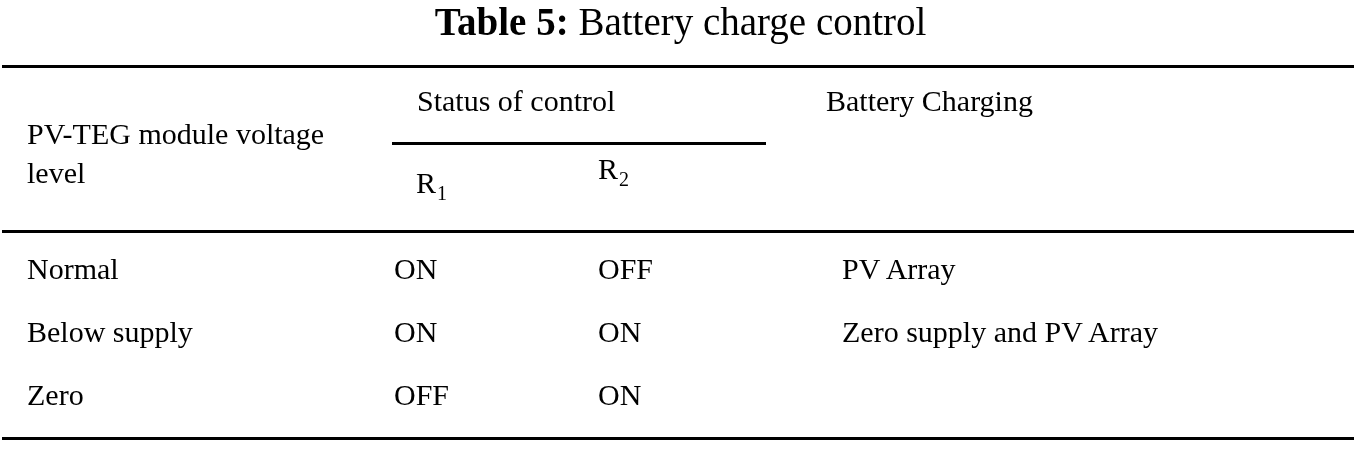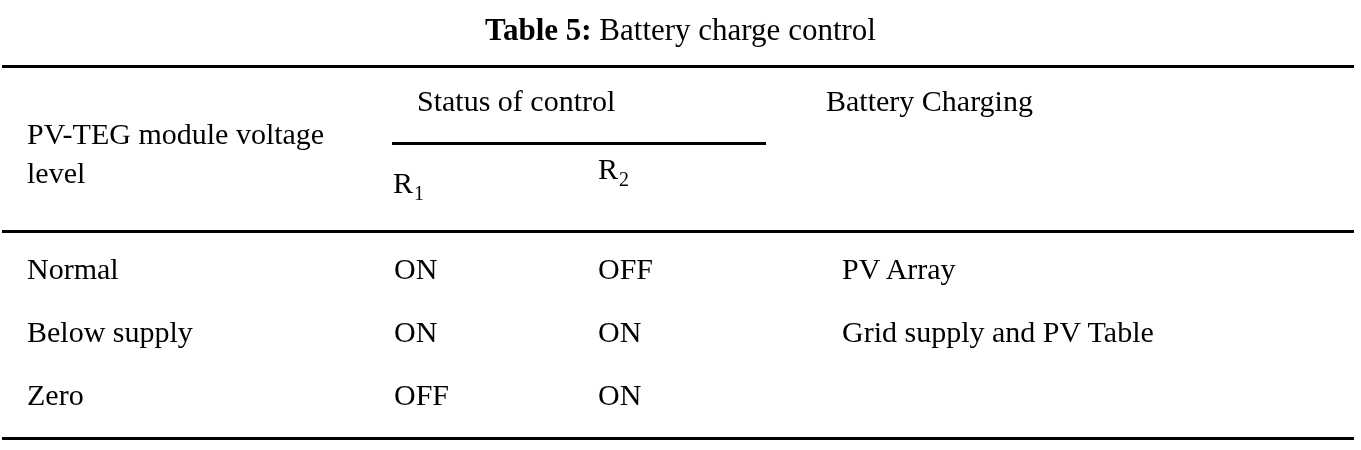--- a/index.html
+++ b/index.html
@@ -19,24 +19,24 @@
     position: relative;
     width: 1361px;
     height: 450px;
     background: #ffffff;
   }
 
   
   .caption {
     position: absolute;
     left: 0;
-    top: 10px;
+    top: 2px;
     width: 1361px;
     text-align: center;
-    font-size: 31px;
+    font-size: 39px;
     line-height: 40px;
     white-space: nowrap;
   }
   .caption .cap-label {
     font-weight: bold;
   }
   .caption .cap-text {
     font-weight: normal;
   }
 
@@ -62,21 +62,21 @@
   .cell {
     position: absolute;
     font-size: 30px;
     line-height: 39px;
     white-space: nowrap;
   }
 
   
   .h-col1      { left: 27px;  top: 81px;  white-space: normal; width: 340px; margin-top: 33px; }
   .h-span      { left: 417px; top: 81px; }
-  .h-sub-r1    { left: 393px; top: 163px; }
+  .h-sub-r1    { left: 416px; top: 163px; }
   .h-sub-r2    { left: 598px; top: 149px; }
   .h-col4      { left: 826px; top: 81px; }
 
   .sub {
     font-size: 20px;
     vertical-align: baseline;
     position: relative;
     top: 7px;
     left: 1px;
   }
@@ -119,20 +119,20 @@
     <div class="cell r1 c-level">Normal</div>
 
     <div class="cell h-col4">Battery Charging</div>
     <div class="cell r1 c-r1">ON</div>
     <div class="cell r1 c-r2">OFF</div>
     <div class="cell r1 c-charge">PV Array</div>
 
     <div class="cell r2 c-level">Below supply</div>
     <div class="cell r2 c-r1">ON</div>
     <div class="cell r2 c-r2">ON</div>
-    <div class="cell r2 c-charge">Grid supply and PV Table</div>
+    <div class="cell r2 c-charge">Zero supply and PV Array</div>
 
     <div class="cell r3 c-level">Zero</div>
     <div class="cell r3 c-r1">OFF</div>
     <div class="cell r3 c-r2">ON</div>
 
   </div>
 </div>
 
 </body></html>

